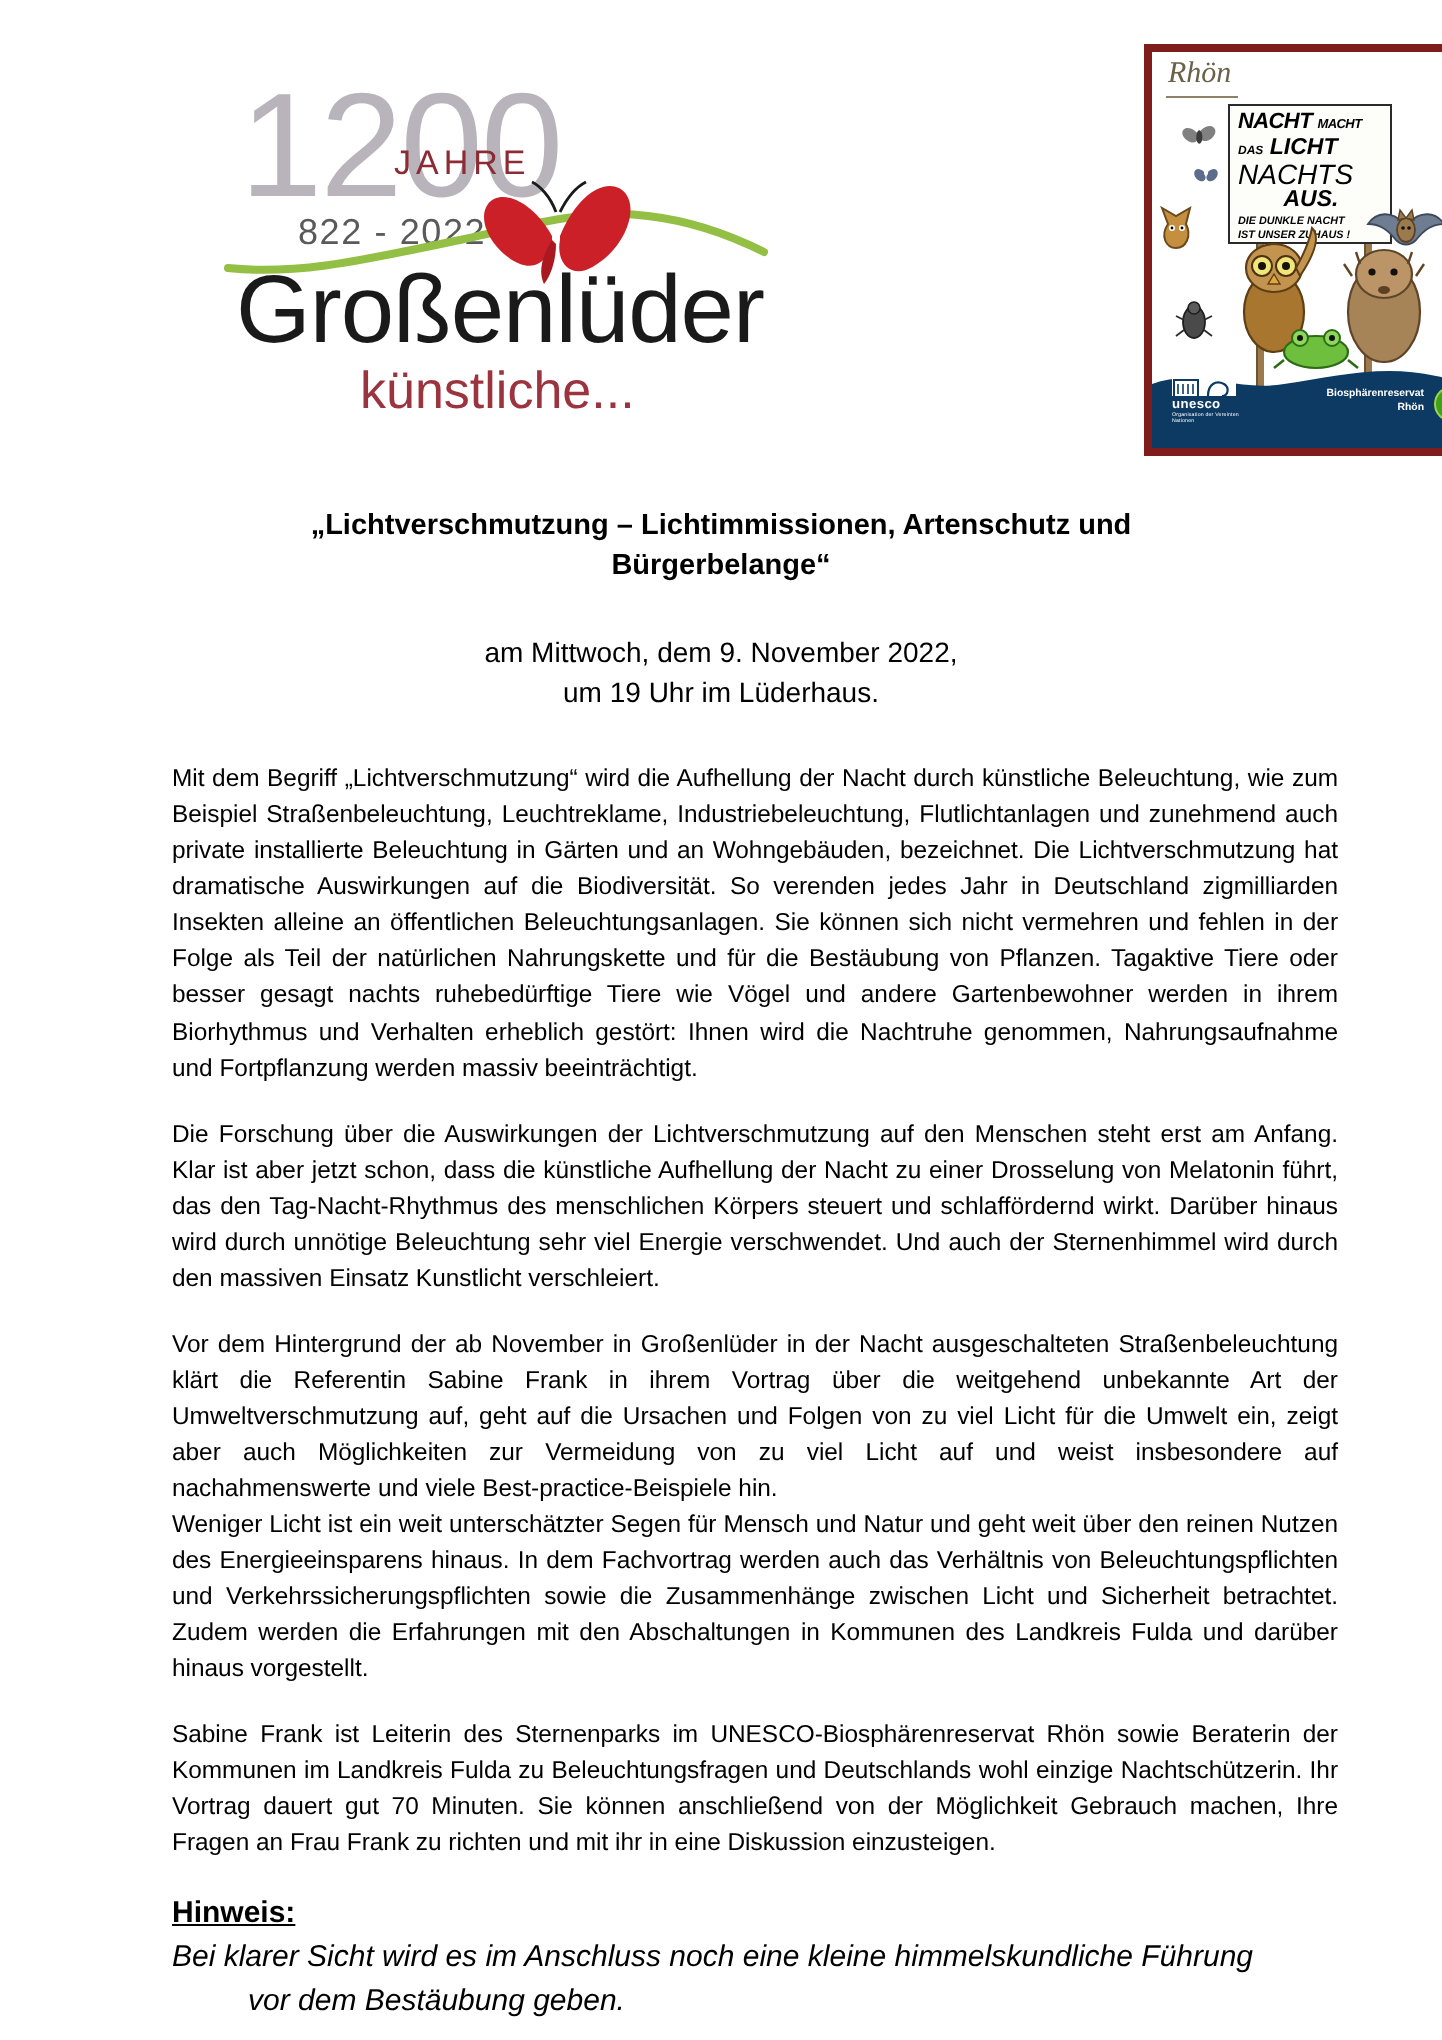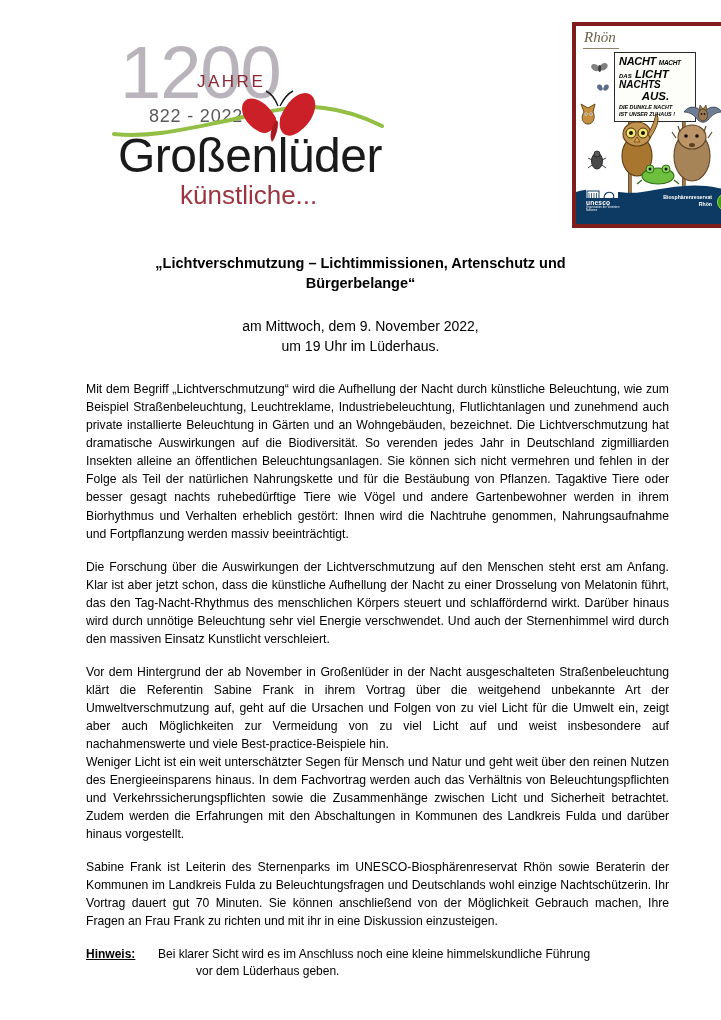--- a/index.html
+++ b/index.html
@@ -140,22 +140,22 @@
   }
   .sign-l1 .sm { font-size: 6.5px; }
   .sign-l2 {
     font-size: 11.5px;
     font-weight: bold;
     font-style: italic;
     line-height: 1.05;
   }
   .sign-l2 .sm { font-size: 6px; }
   .sign-l3 {
-    font-size: 10px;
-    font-weight: bold;
+    font-size: 14px;
+    font-weight: normal;
     font-style: italic;
     line-height: 1.05;
   }
   .sign-l4 {
     font-size: 11.5px;
     font-weight: bold;
     font-style: italic;
     text-align: center;
     line-height: 1.05;
   }
@@ -265,32 +265,33 @@
     margin: 0 0 15px 0;
     text-align: justify;
     text-justify: inter-word;
   }
   .body-wrap p.tight { margin-bottom: 0; }
   .p-intro { margin-top: 24px !important; }
 
   
   .hinweis {
     margin: 15px 81px 0 86px;
-    font-size: 12px;
+    font-size: 15px;
     line-height: 1.48;
     display: flex;
     align-items: flex-start;
+    flex-direction: column;
   }
   .hinweis-label {
     font-weight: bold;
     text-decoration: underline;
     flex: 0 0 auto;
     width: 72px;
   }
-  .hinweis-text { flex: 1 1 auto; }
+  .hinweis-text { flex: 1 1 auto; font-style: italic; }
   .hinweis-text .l2 { padding-left: 38px; }
 </style>
 </head>
 <body>
 
 <div class="header">
 
   <div class="logo-anniversary">
 
     <div class="logo-1200">1200</div>
@@ -438,15 +439,15 @@
   <p>Die Forschung über die Auswirkungen der Lichtverschmutzung auf den Menschen steht erst am Anfang. Klar ist aber jetzt schon, dass die künstliche Aufhellung der Nacht zu einer Drosselung von Melatonin führt, das den Tag-Nacht-Rhythmus des menschlichen Körpers steuert und schlaffördernd wirkt. Darüber hinaus wird durch unnötige Beleuchtung sehr viel Energie verschwendet. Und auch der Sternenhimmel wird durch den massiven Einsatz Kunstlicht verschleiert.</p>
   <p class="tight">Vor dem Hintergrund der ab November in Großenlüder in der Nacht ausgeschalteten Straßenbeleuchtung klärt die Referentin Sabine Frank in ihrem Vortrag über die weitgehend unbekannte Art der Umweltverschmutzung auf, geht auf die Ursachen und Folgen von zu viel Licht für die Umwelt ein, zeigt aber auch Möglichkeiten zur Vermeidung von zu viel Licht auf und weist insbesondere auf nachahmenswerte und viele Best-practice-Beispiele hin.</p>
   <p>Weniger Licht ist ein weit unterschätzter Segen für Mensch und Natur und geht weit über den reinen Nutzen des Energieeinsparens hinaus. In dem Fachvortrag werden auch das Verhältnis von Beleuchtungspflichten und Verkehrssicherungspflichten sowie die Zusammenhänge zwischen Licht und Sicherheit betrachtet. Zudem werden die Erfahrungen mit den Abschaltungen in Kommunen des Landkreis Fulda und darüber hinaus vorgestellt.</p>
   <p>Sabine Frank ist Leiterin des Sternenparks im UNESCO-Biosphärenreservat Rhön sowie Beraterin der Kommunen im Landkreis Fulda zu Beleuchtungsfragen und Deutschlands wohl einzige Nachtschützerin. Ihr Vortrag dauert gut 70 Minuten. Sie können anschließend von der Möglichkeit Gebrauch machen, Ihre Fragen an Frau Frank zu richten und mit ihr in eine Diskussion einzusteigen.</p>
 </div>
 
 <div class="hinweis">
   <div class="hinweis-label">Hinweis:</div>
   <div class="hinweis-text">
     <div>Bei klarer Sicht wird es im Anschluss noch eine kleine himmelskundliche Führung</div>
-    <div class="l2">vor dem Lüderhaus geben.</div>
+    <div class="l2">vor dem Bestäubung geben.</div>
   </div>
 </div>
 
 </body></html>

